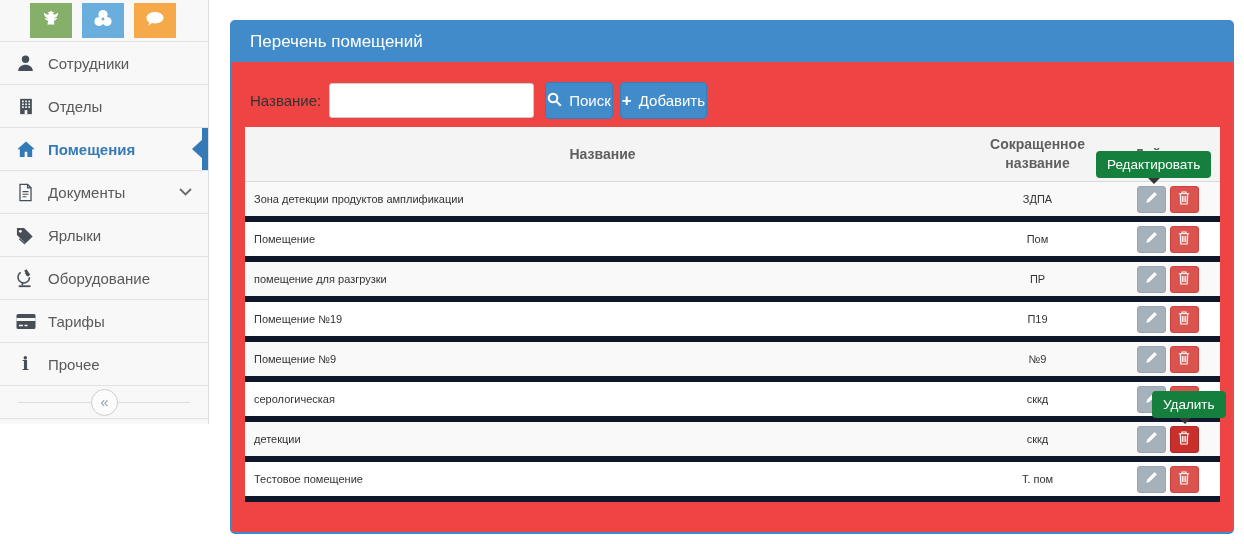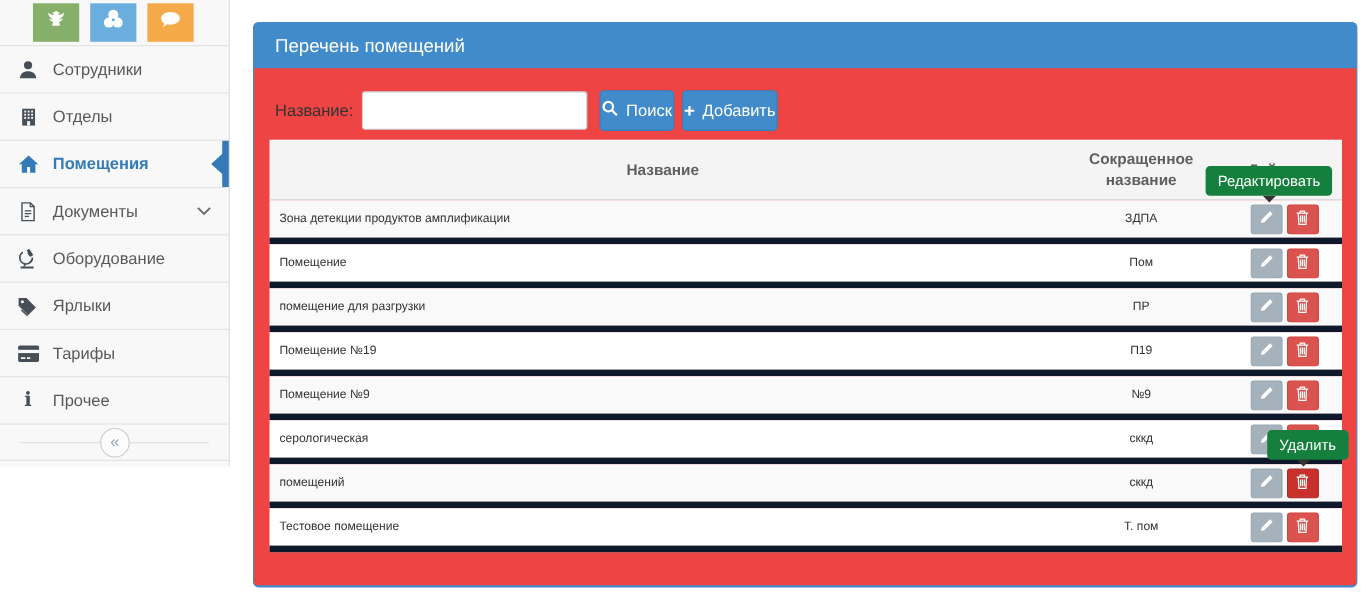--- a/index.html
+++ b/index.html
@@ -165,40 +165,40 @@
     <span>Документы</span>
     <span class="chev">
       <svg width="13" height="8" viewBox="0 0 13 8" fill="none" stroke="#6a6a6a" stroke-width="1.8">
           <path d="M1 1l5.5 5.5L12 1"></path>
         </svg>
     </span>
   </div>
 
   <div class="nav-item">
     <span class="nav-icon">
+      <svg width="21" height="19" viewBox="0 0 22 20">
+          <path d="M2 9.5V2h7.5l9 9-7.5 7.5z" fill="#464e57"></path>
+          <circle cx="5.6" cy="5.6" r="1.5" fill="#f8f8f8"></circle>
+          <path d="M4.5 13.5l6 5.5" stroke="#464e57" stroke-width="1.4" fill="none"></path>
+        </svg>
+    </span>
+    <span>Ярлыки</span>
+  </div>
+
+  <div class="nav-item">
+    <span class="nav-icon">
       <svg width="20" height="21" viewBox="0 0 22 22" fill="none" stroke="#464e57">
           <path d="M9 2.5l2.5-1.7 4.2 6.2-2.5 1.7z" fill="#464e57" stroke="none"></path>
           <path d="M10.5 4.5 13 8.2" stroke-width="2"></path>
           <path d="M14.8 9.5a6.3 6.3 0 1 1-9.6-5.3" stroke-width="1.6"></path>
           <path d="M7 15.5v3" stroke-width="1.8"></path>
           <path d="M3 19.5h13" stroke-width="2"></path>
         </svg>
     </span>
     <span>Оборудование</span>
-  </div>
-
-  <div class="nav-item">
-    <span class="nav-icon">
-      <svg width="21" height="19" viewBox="0 0 22 20">
-          <path d="M2 9.5V2h7.5l9 9-7.5 7.5z" fill="#464e57"></path>
-          <circle cx="5.6" cy="5.6" r="1.5" fill="#f8f8f8"></circle>
-          <path d="M4.5 13.5l6 5.5" stroke="#464e57" stroke-width="1.4" fill="none"></path>
-        </svg>
-    </span>
-    <span>Ярлыки</span>
   </div>
 
   <div class="nav-item">
     <span class="nav-icon">
       <svg width="20" height="17" viewBox="0 0 20 17">
           <rect x="0.5" y="1" width="19" height="15" rx="1.6" fill="#464e57"></rect>
           <rect x="0.5" y="5" width="19" height="3" fill="#f8f8f8"></rect>
           <path d="M3 12.5h4M8.5 12.5h3" stroke="#f8f8f8" stroke-width="1.5"></path>
         </svg>
     </span>
@@ -350,21 +350,21 @@
           <button class="btn-icon btn-delete">
               <span><svg width="12" height="14" viewBox="0 0 12 14" fill="none" stroke="#fff" stroke-width="1.1">
                   <path d="M0.8 2.8h10.4M4 2.8V1h4v1.8M2.2 2.8l.6 10.2h6.4l.6-10.2"></path>
                   <path d="M4.3 5v6M6 5v6M7.7 5v6"></path>
                 </svg></span>
             </button>
         </div>
       </div>
 
       <div class="tr">
-        <div class="td-name">помещений</div>
+        <div class="td-name">детекции</div>
         <div class="td-short">сккд</div>
         <div class="td-actions">
           <button class="btn-icon btn-edit">
               <span><svg width="13" height="13" viewBox="0 0 14 14">
                   <path d="M10.3 1.2l2.5 2.5-8.1 8.1-3.3.8.8-3.3z" fill="#fff"></path>
                 </svg></span>
             </button>
           <button class="btn-icon btn-delete hovered">
               <span><svg width="12" height="14" viewBox="0 0 12 14" fill="none" stroke="#fff" stroke-width="1.1">
                   <path d="M0.8 2.8h10.4M4 2.8V1h4v1.8M2.2 2.8l.6 10.2h6.4l.6-10.2"></path>

